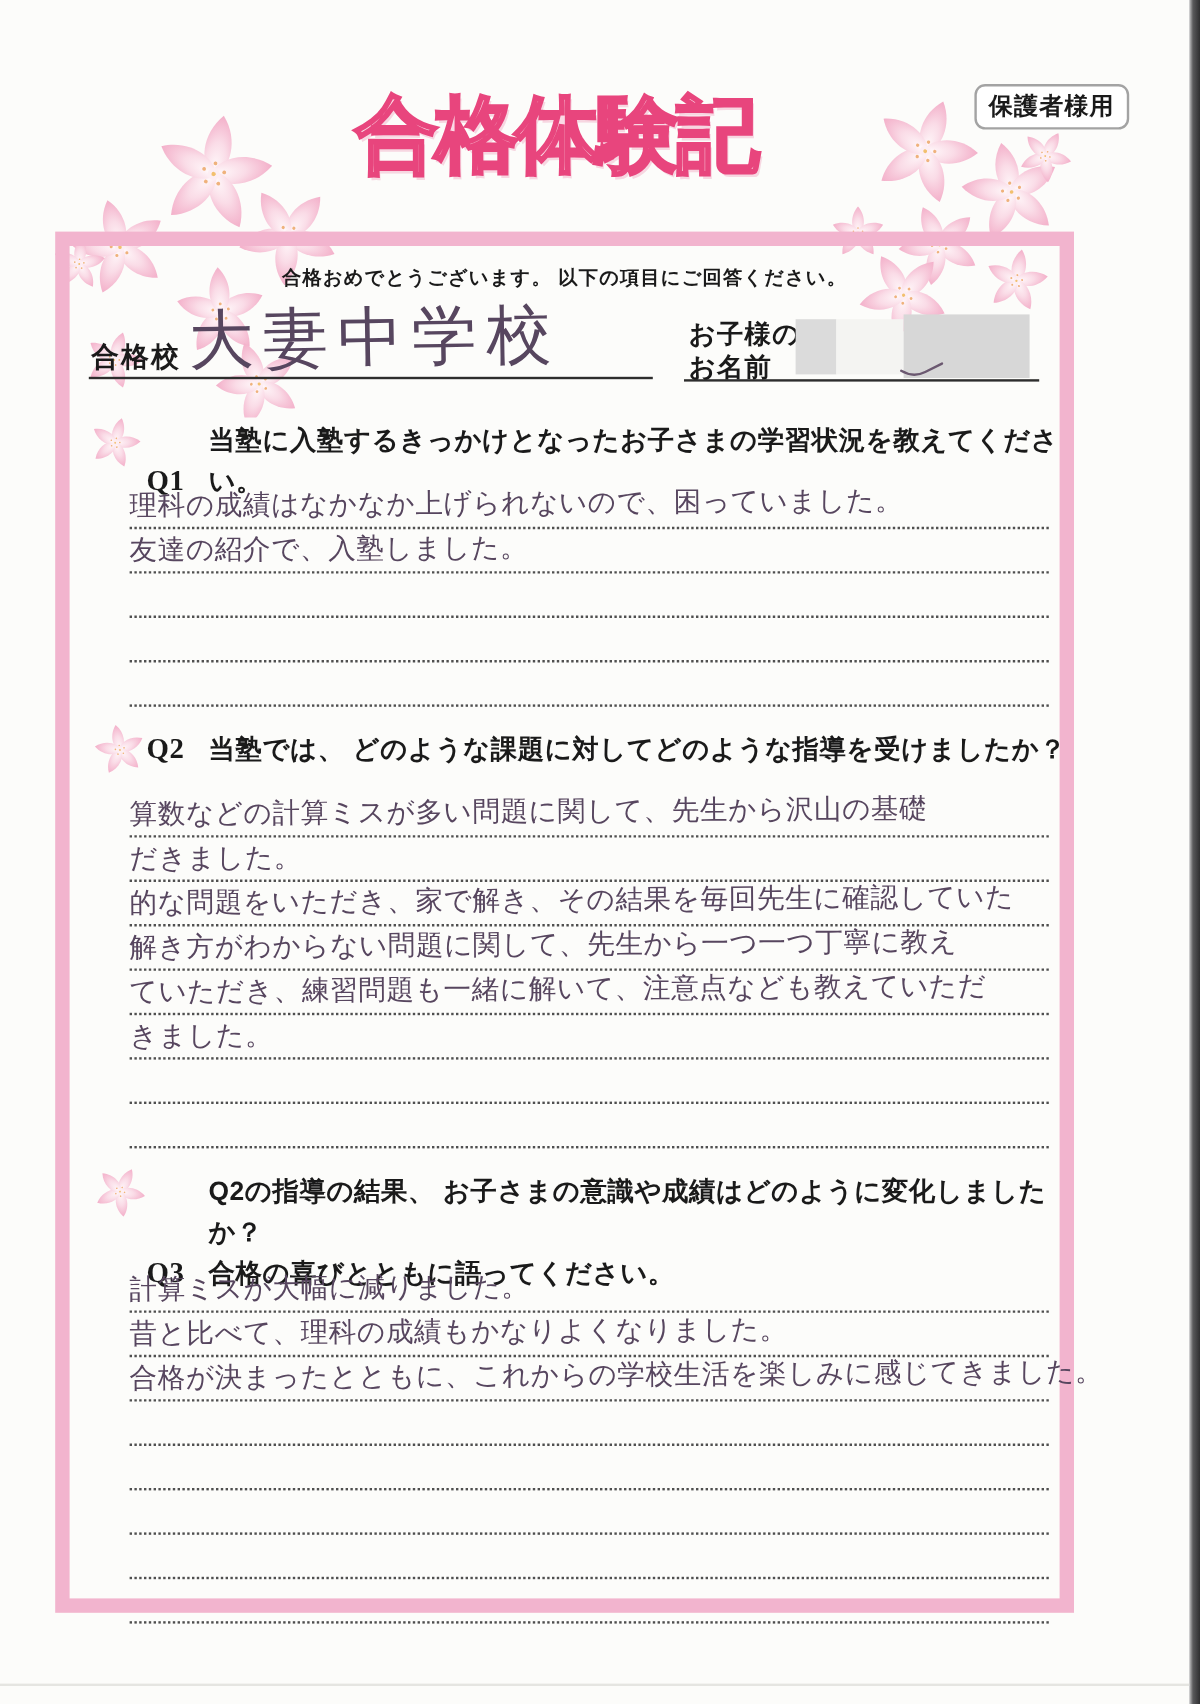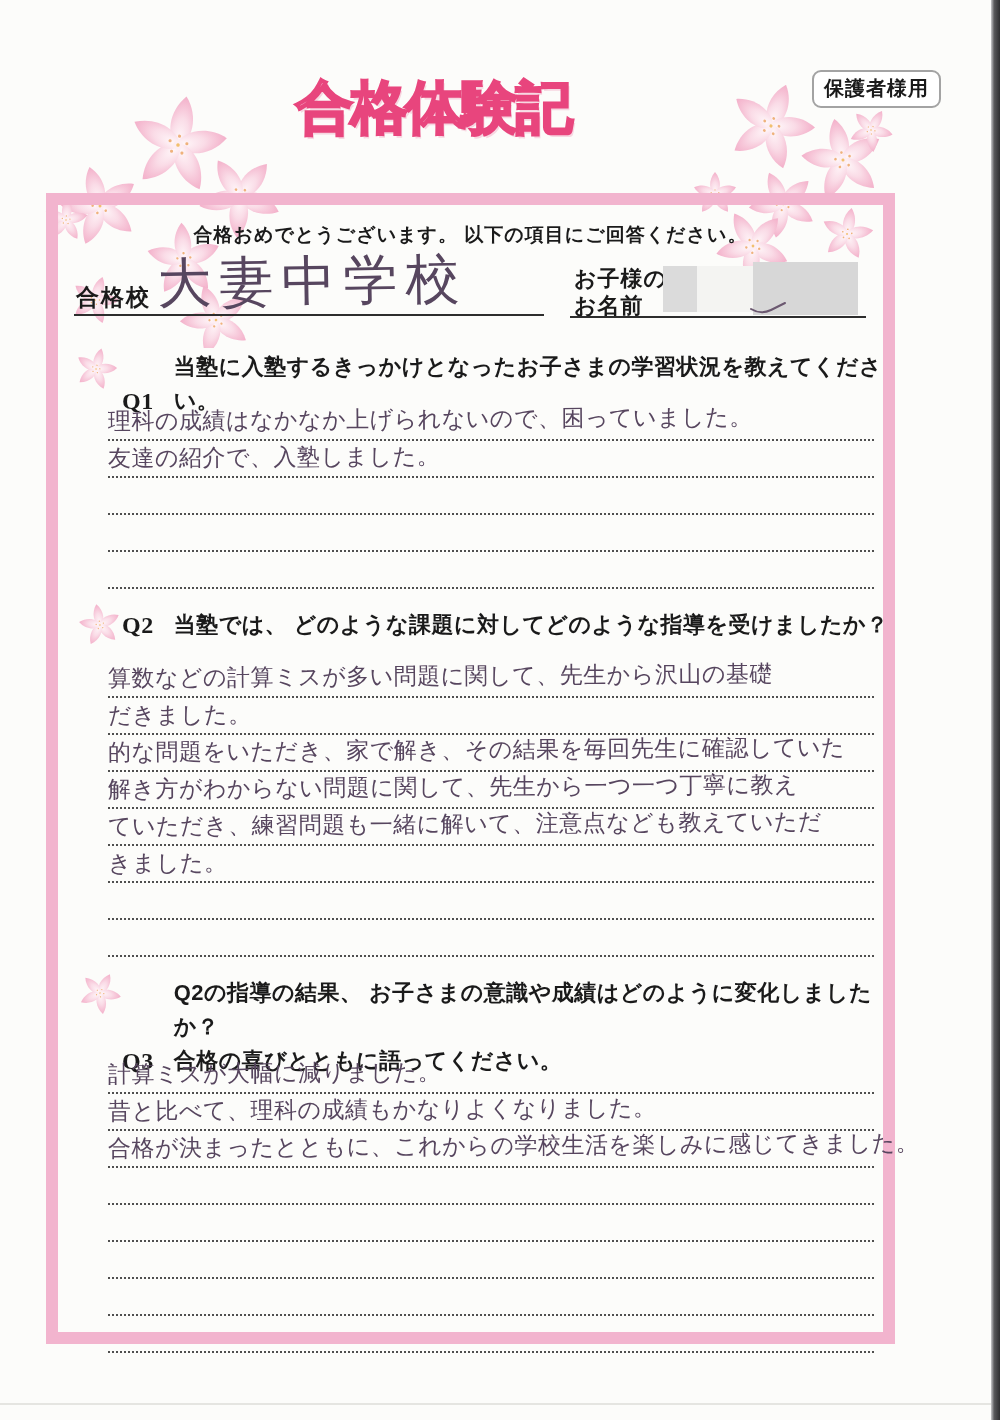--- a/index.html
+++ b/index.html
@@ -10,42 +10,42 @@
     color:#1a1a1a;
   }
   
   .scan-edge-right{position:absolute;right:0;top:0;width:9px;height:100%;
     background:linear-gradient(to right,#c9c9cb 0%,#59595b 35%,#2e2e30 100%);}
   .scan-line-bottom{position:absolute;left:0;top:1403px;width:991px;height:2px;background:#e5e5e1;}
   
   .title{
     position:absolute;left:296px;top:78px;margin:0;
     font-family:"DejaVu Serif","Liberation Serif",serif;
-    font-weight:bold;font-size:57px;letter-spacing:-2px;line-height:1;
+    font-weight:bold;font-size:69px;letter-spacing:-2px;line-height:1;
     color:#fbd9e5;
     -webkit-text-stroke:2.5px #e8457d;
     text-shadow:2px 3px 0 rgba(236,130,170,0.30);
     white-space:nowrap;
   }
   .badge{
     position:absolute;left:812px;top:70px;
     border:2px solid #a3a3a3;border-radius:9px;
     padding:3px 10px 4px 10px;
     font-size:20px;font-weight:600;letter-spacing:1px;background:#fff;
     white-space:nowrap;
   }
   
   .frame{
     position:absolute;left:46px;top:193px;width:849px;height:1151px;
     box-sizing:border-box;border:12px solid #f2b4ce;
     background:transparent;
   }
   .greeting{
     position:absolute;left:48px;top:222px;width:845px;
-    text-align:center;font-size:19px;font-weight:bold;letter-spacing:1px;
+    text-align:center;font-size:16px;font-weight:bold;letter-spacing:1px;
   }
   
   .school-label{position:absolute;left:76px;top:282px;font-size:23px;font-weight:bold;letter-spacing:2px;}
   .handwriting{color:#57465f;font-family:"DejaVu Sans","Liberation Sans",sans-serif;}
   .school-value{
     position:absolute;left:158px;top:248px;font-size:54px;letter-spacing:8px;
     transform:rotate(-1deg);transform-origin:left bottom;white-space:nowrap;
   }
   .rule{position:absolute;height:2px;background:#2d2d2d;}
   .rule-school{left:74px;top:314px;width:470px;}

